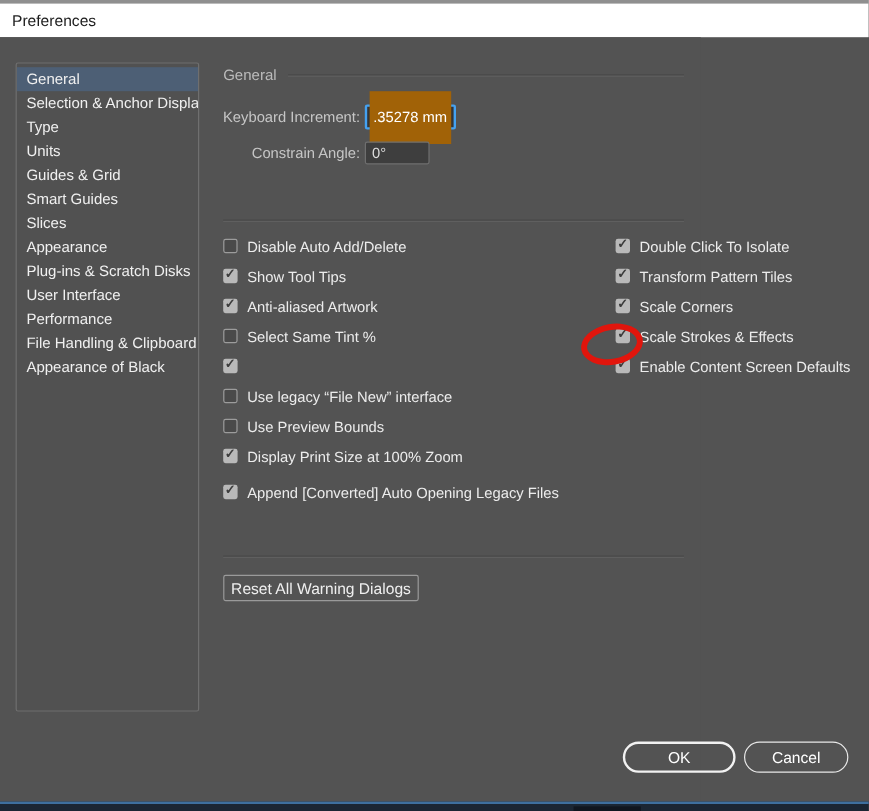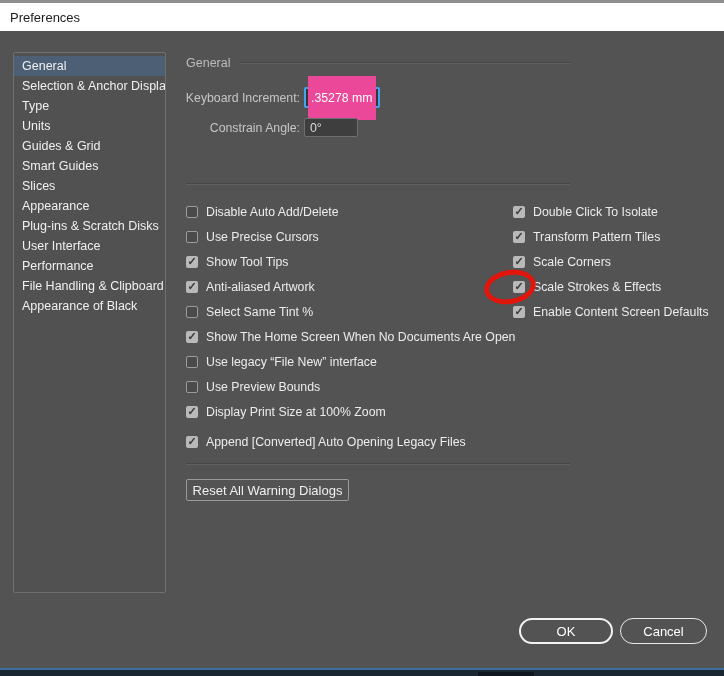--- a/index.html
+++ b/index.html
@@ -52,27 +52,27 @@
   }
   .field-box {
     height:19px; background:#3e3e3e; border:1px solid #6f6f6f; border-radius:2px;
     font-size:12.3px; color:#dedede; display:flex; align-items:center; padding:0 5px;
     white-space:nowrap;
   }
   .field-box.focused {
     height:21px; border:2px solid #44a2f2; background:#353535; padding:0 2px;
   }
   .field-box.focused .sel {
-    background:#ec4899; color:#ffffff; padding:15px 3px; font-size:12.3px;
+    background:#a16207; color:#ffffff; padding:15px 3px; font-size:12.3px;
   }
   
   .cb-col { position:absolute; top:168px; }
   .cb-col.left  { left:186px; }
   .cb-col.right { left:513px; }
-  .cb-row { height:25px; display:flex; align-items:center; }
+  .cb-row { height:25px; display:flex; align-items:flex-start; }
   .cb-row.gap { margin-top:5px; }
   .cb {
     width:12px; height:12px; border-radius:2px; flex:0 0 12px;
     display:flex; align-items:center; justify-content:center;
   }
   .cb.checked { background:#b9b9b9; }
   .cb.checked .mark { color:#3c3c3c; font-size:11px; font-weight:bold; line-height:1; margin-top:-1px; }
   .cb.unchecked { background:#4a4a4a; border:1px solid #9c9c9c; }
   .cb-label { margin-left:8px; font-size:12.3px; color:#ececec; white-space:nowrap; }
   
@@ -147,44 +147,39 @@
 
 
   <div class="divider" style="top:152px;"></div>
 
   <div class="cb-col left">
       <div class="cb-row">
         <span class="cb unchecked"></span>
         <span class="cb-label">Disable Auto Add/Delete</span>
       </div>
       <div class="cb-row">
-        <span class="cb unchecked"></span>
-        <span class="cb-label">Use Precise Cursors</span>
-      </div>
-      <div class="cb-row">
         <span class="cb checked">
           <span class="mark">✓</span>
         </span>
         <span class="cb-label">Show Tool Tips</span>
       </div>
       <div class="cb-row">
         <span class="cb checked">
           <span class="mark">✓</span>
         </span>
         <span class="cb-label">Anti-aliased Artwork</span>
       </div>
       <div class="cb-row">
         <span class="cb unchecked"></span>
         <span class="cb-label">Select Same Tint %</span>
       </div>
       <div class="cb-row">
         <span class="cb checked">
           <span class="mark">✓</span>
         </span>
-        <span class="cb-label">Show The Home Screen When No Documents Are Open</span>
       </div>
       <div class="cb-row">
         <span class="cb unchecked"></span>
         <span class="cb-label">Use legacy “File New” interface</span>
       </div>
       <div class="cb-row">
         <span class="cb unchecked"></span>
         <span class="cb-label">Use Preview Bounds</span>
       </div>
       <div class="cb-row">

